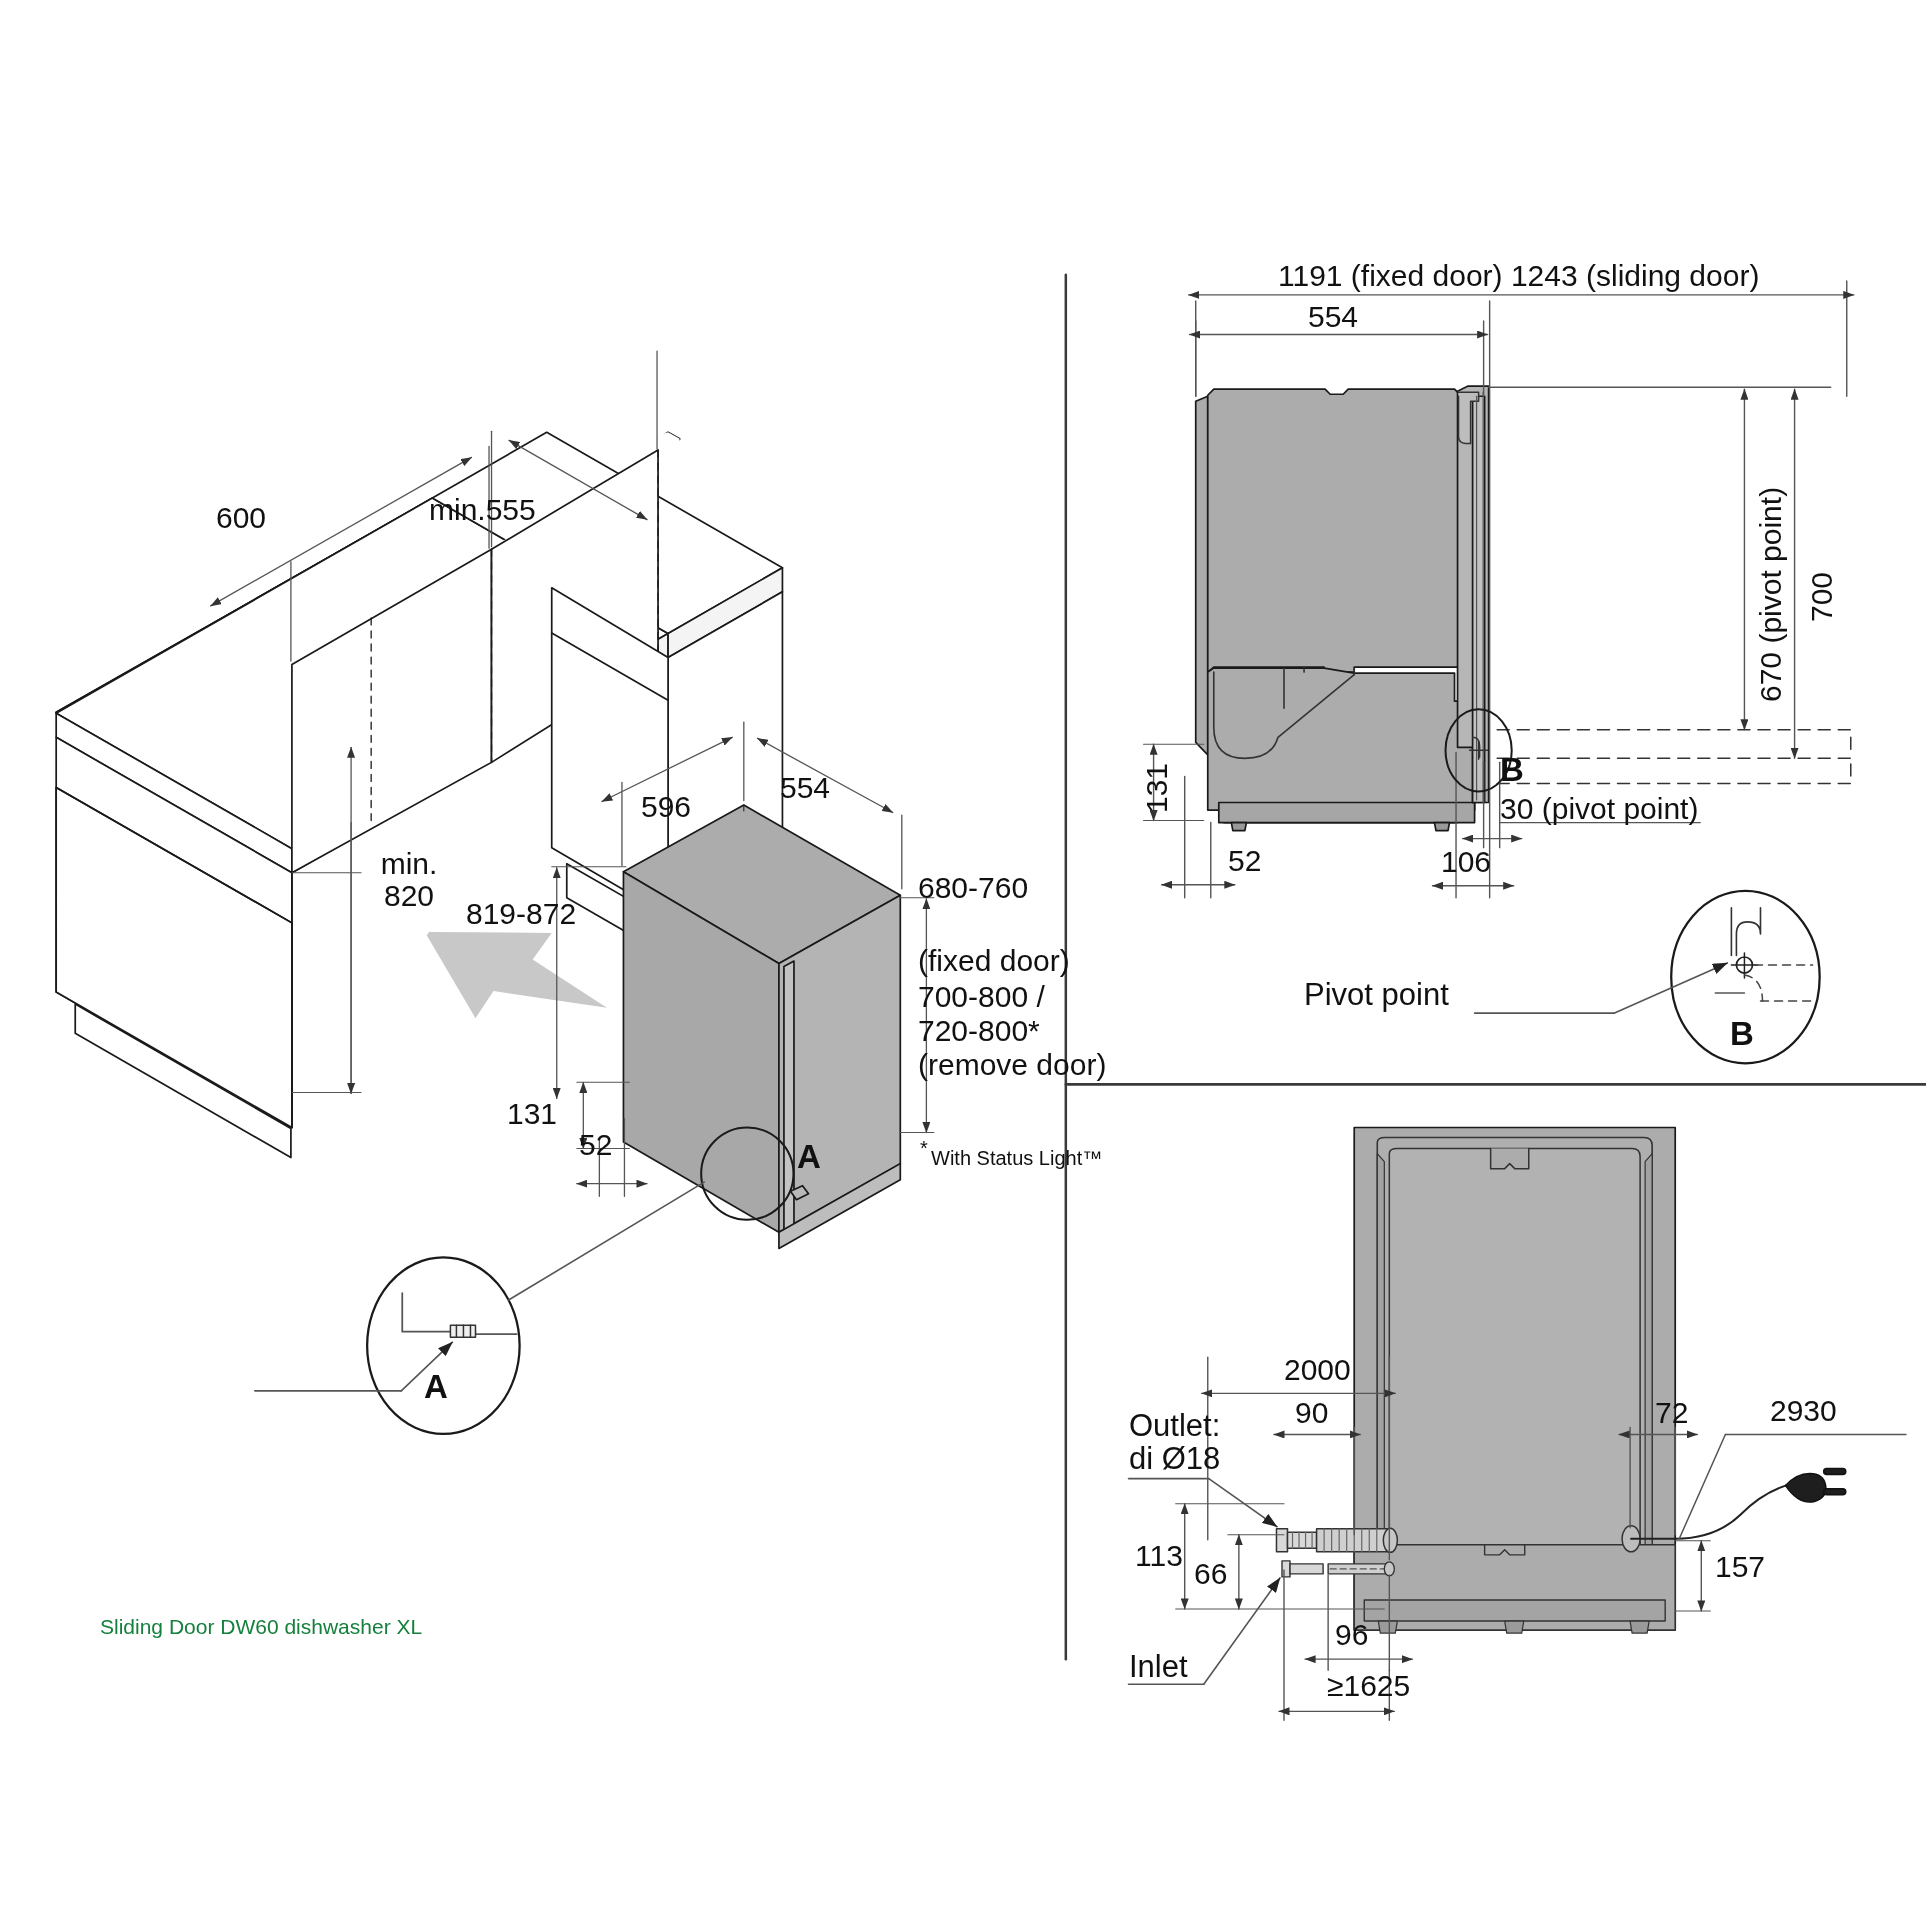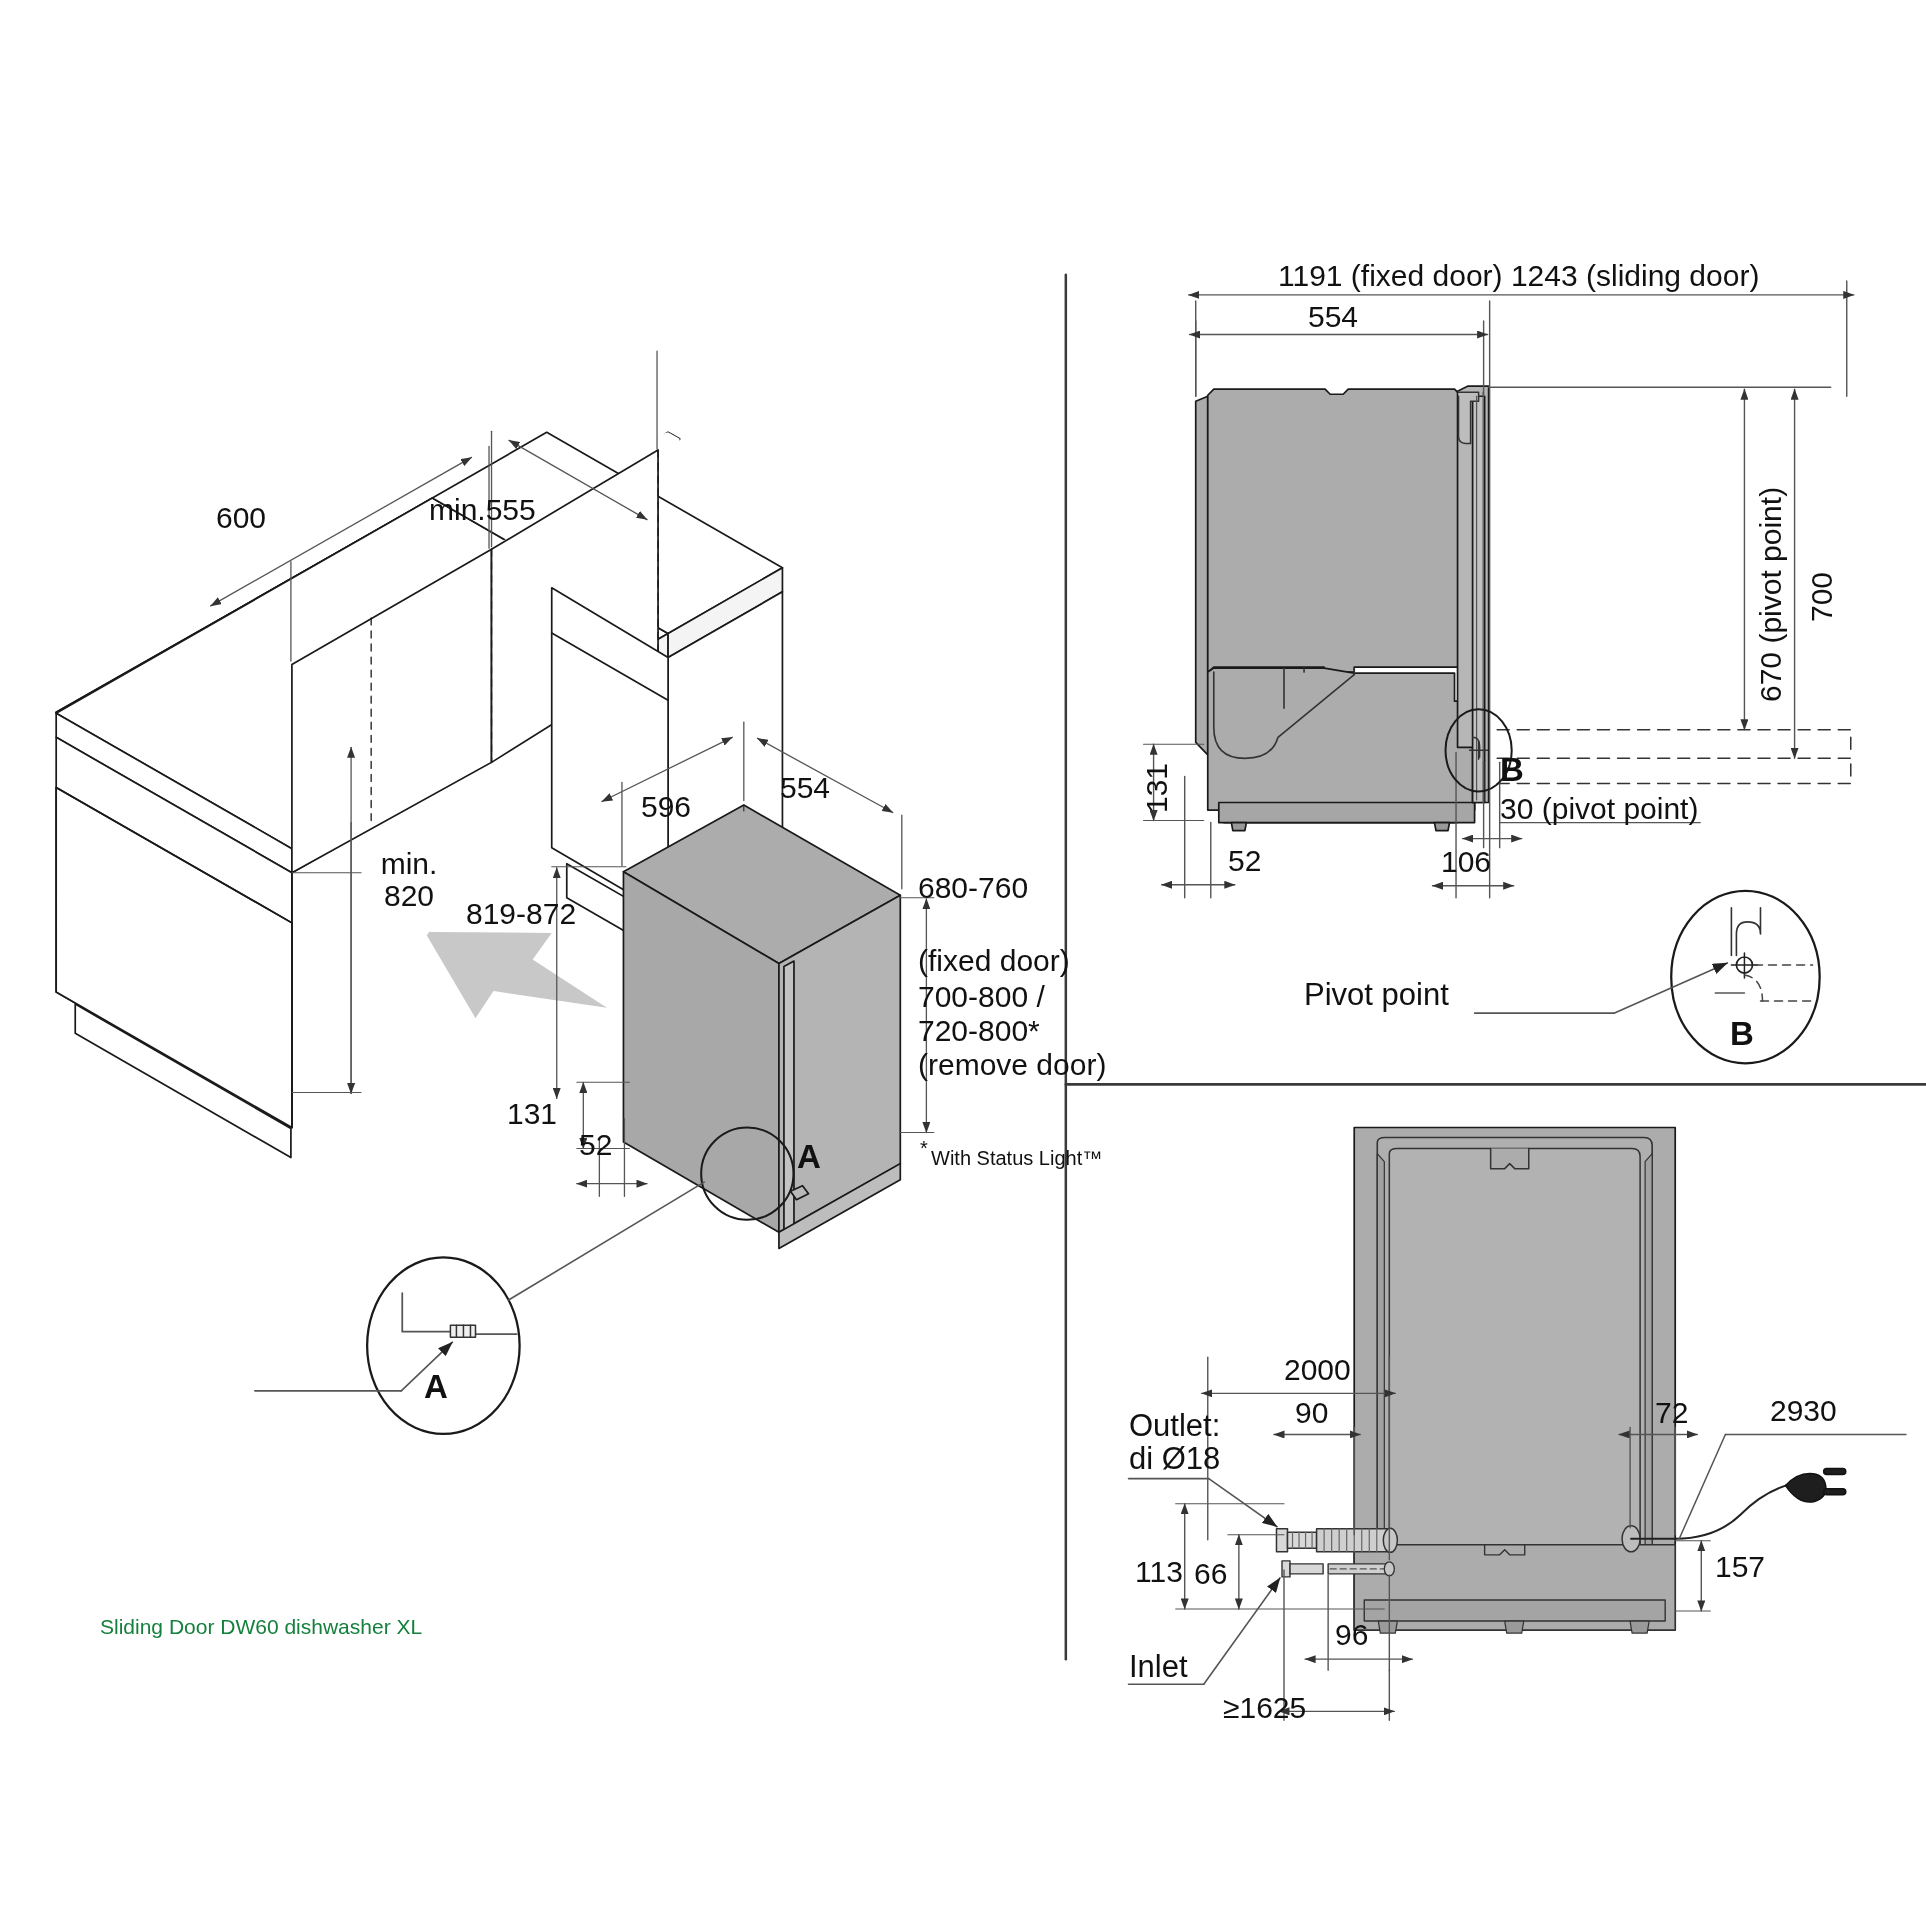--- a/index.html
+++ b/index.html
@@ -451,20 +451,20 @@
   <div class="lbl mark" style="left:1730px;top:1016px;">B</div>
 
   <div class="lbl note" style="left:1129px;top:1409px;">Outlet:
 di Ø18</div>
   <div class="lbl note" style="left:1129px;top:1650px;">Inlet</div>
 
   <div class="lbl dim" style="left:1284px;top:1354px;">2000</div>
   <div class="lbl dim" style="left:1295px;top:1397px;">90</div>
   <div class="lbl dim" style="left:1655px;top:1397px;">72</div>
   <div class="lbl dim" style="left:1770px;top:1395px;">2930</div>
-  <div class="lbl dim" style="left:1135px;top:1540px;margin-top:16px;">113</div>
+  <div class="lbl dim" style="left:1135px;top:1540px;">113</div>
   <div class="lbl dim" style="left:1194px;top:1558px;">66</div>
   <div class="lbl dim" style="left:1715px;top:1551px;">157</div>
   <div class="lbl dim" style="left:1335px;top:1619px;">96</div>
-  <div class="lbl dim" style="left:1223px;top:1670px;margin-top:22px;">≥1625</div>
+  <div class="lbl dim" style="left:1327px;top:1670px;">≥1625</div>
 
 </div>
 
 
 </body></html>

